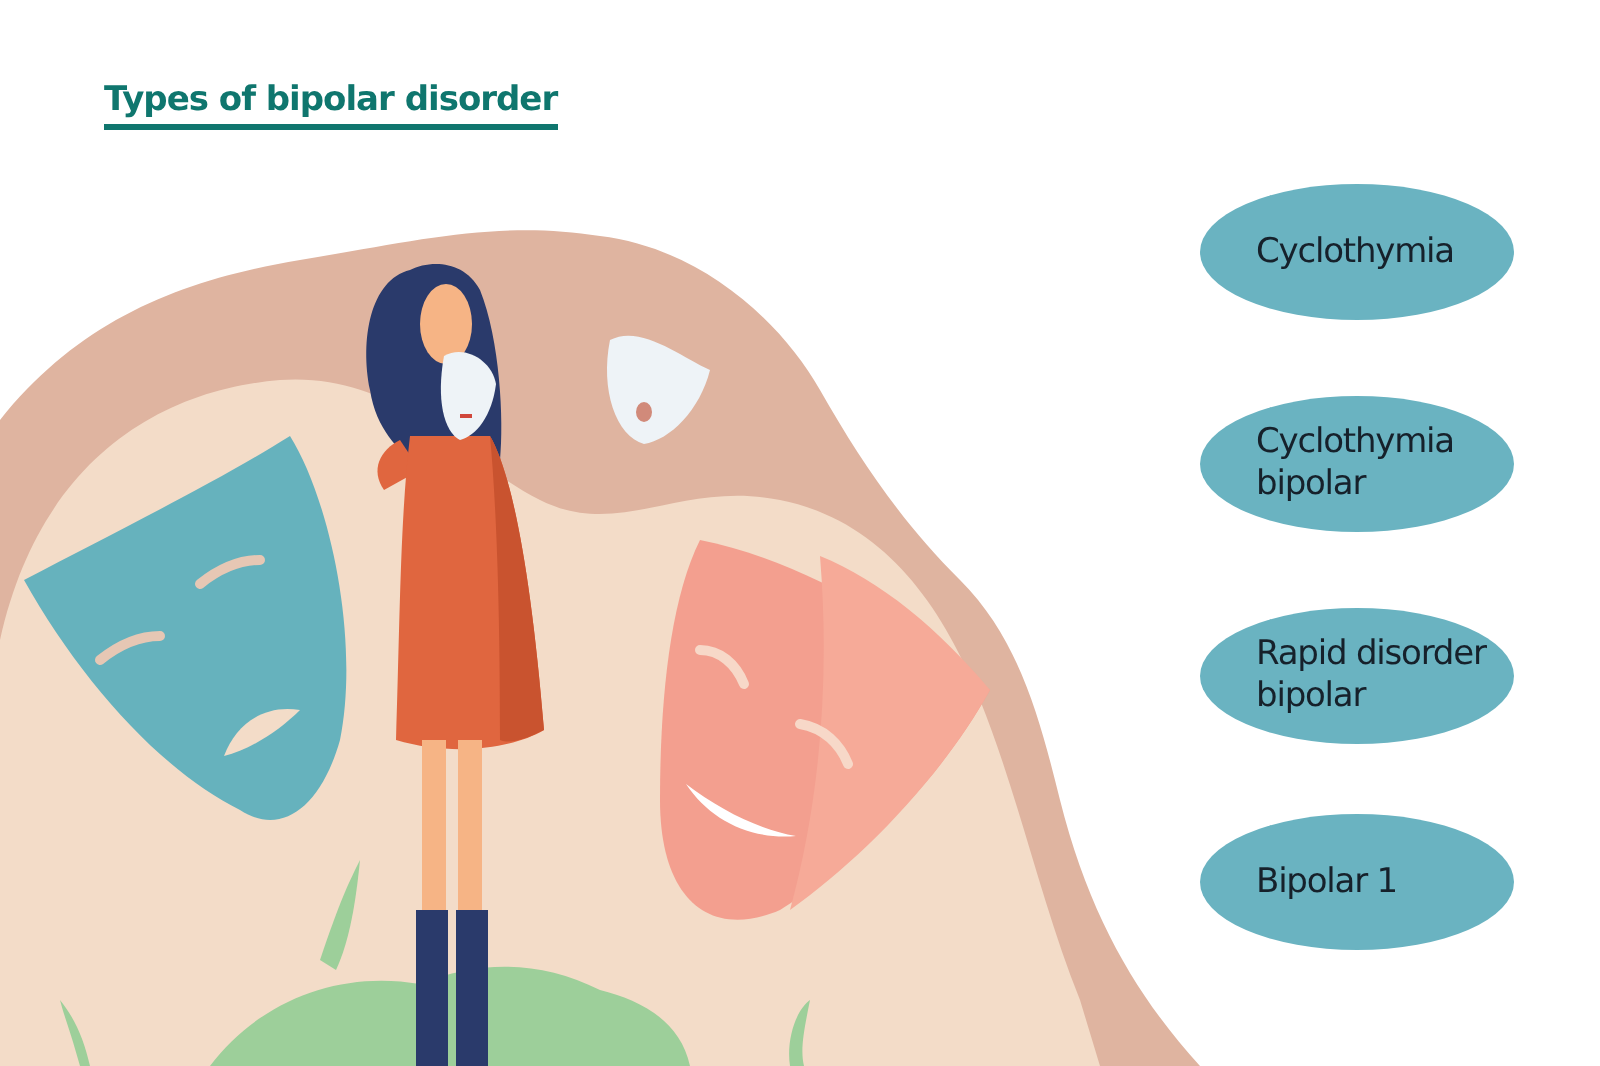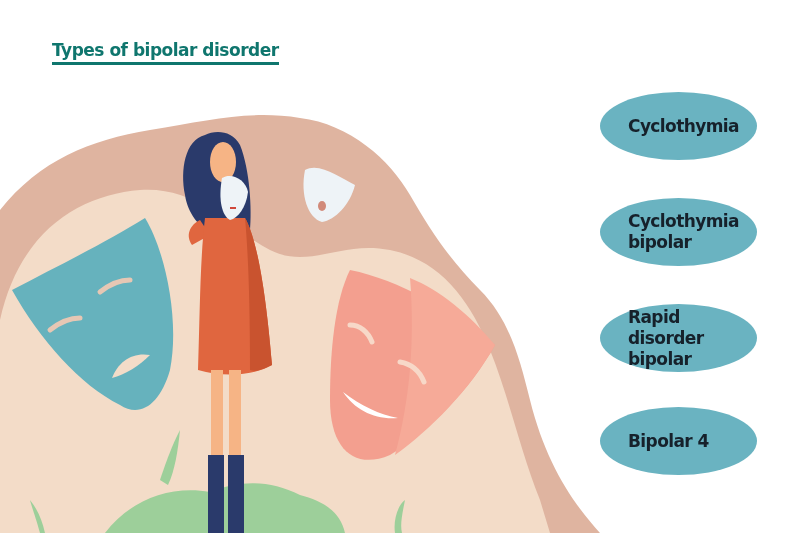--- a/index.html
+++ b/index.html
@@ -19,21 +19,21 @@
   }
   .illustration { position: absolute; left: 0; top: 100px; width: 600px; height: 433px; }
   .pill {
     position: absolute; left: 600px; width: 157px; height: 68px;
     background: #6ab3c1; border-radius: 50%;
     display: flex; align-items: center; justify-content: flex-start;
     box-sizing: border-box; padding-left: 28px;
   }
   .pill span {
     font-family: "DejaVu Sans", sans-serif;
-    font-weight: bold; font-size: 17px; line-height: 21px; color: #16212b;
+    font-weight: normal; font-size: 17px; line-height: 21px; color: #16212b;
     letter-spacing: -0.6px;
   }
 </style>
 </head>
 <body>
 
 <div class="title">Types of bipolar disorder</div>
 
 <svg class="illustration" viewBox="0 0 600 433" xmlns="http://www.w3.org/2000/svg">
 
@@ -83,14 +83,14 @@
 <div class="pill" style="top:92px;">
   <span>Cyclothymia</span>
 </div>
 <div class="pill" style="top:198px;">
   <span>Cyclothymia bipolar</span>
 </div>
 <div class="pill" style="top:304px;">
   <span>Rapid disorder bipolar</span>
 </div>
 <div class="pill" style="top:407px;">
-  <span>Bipolar 4</span>
+  <span>Bipolar 1</span>
 </div>
 
 </body></html>

